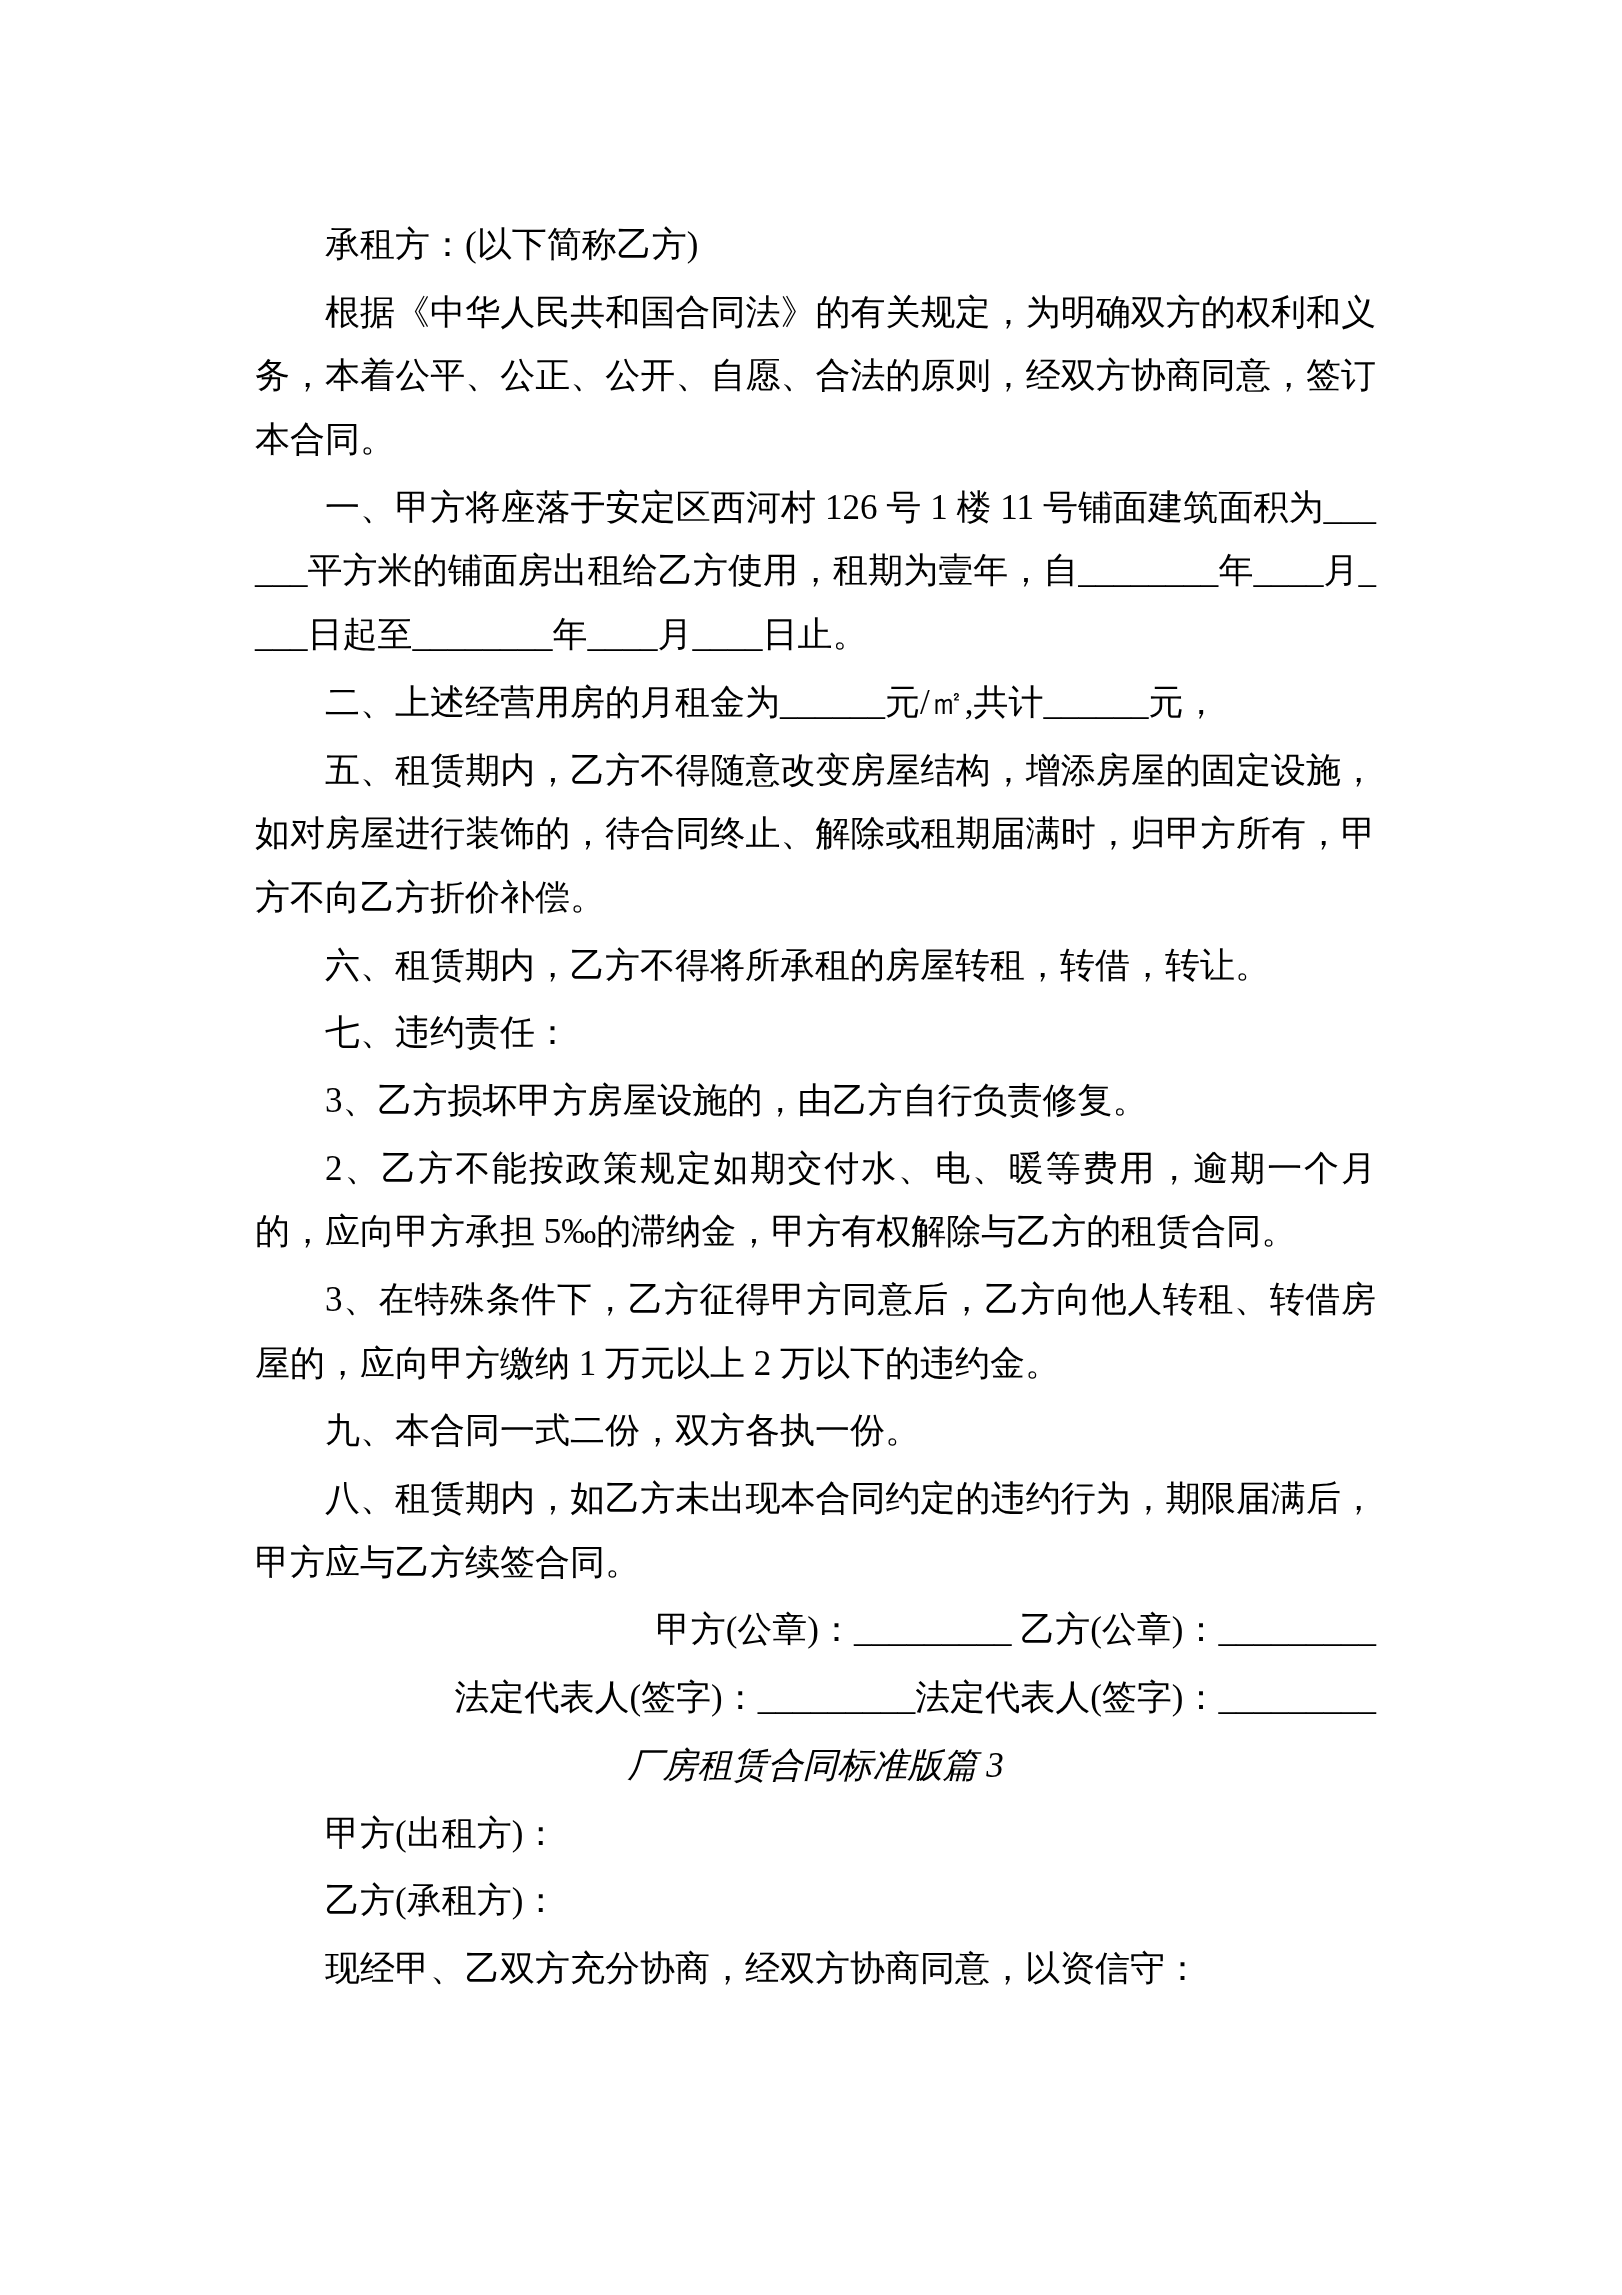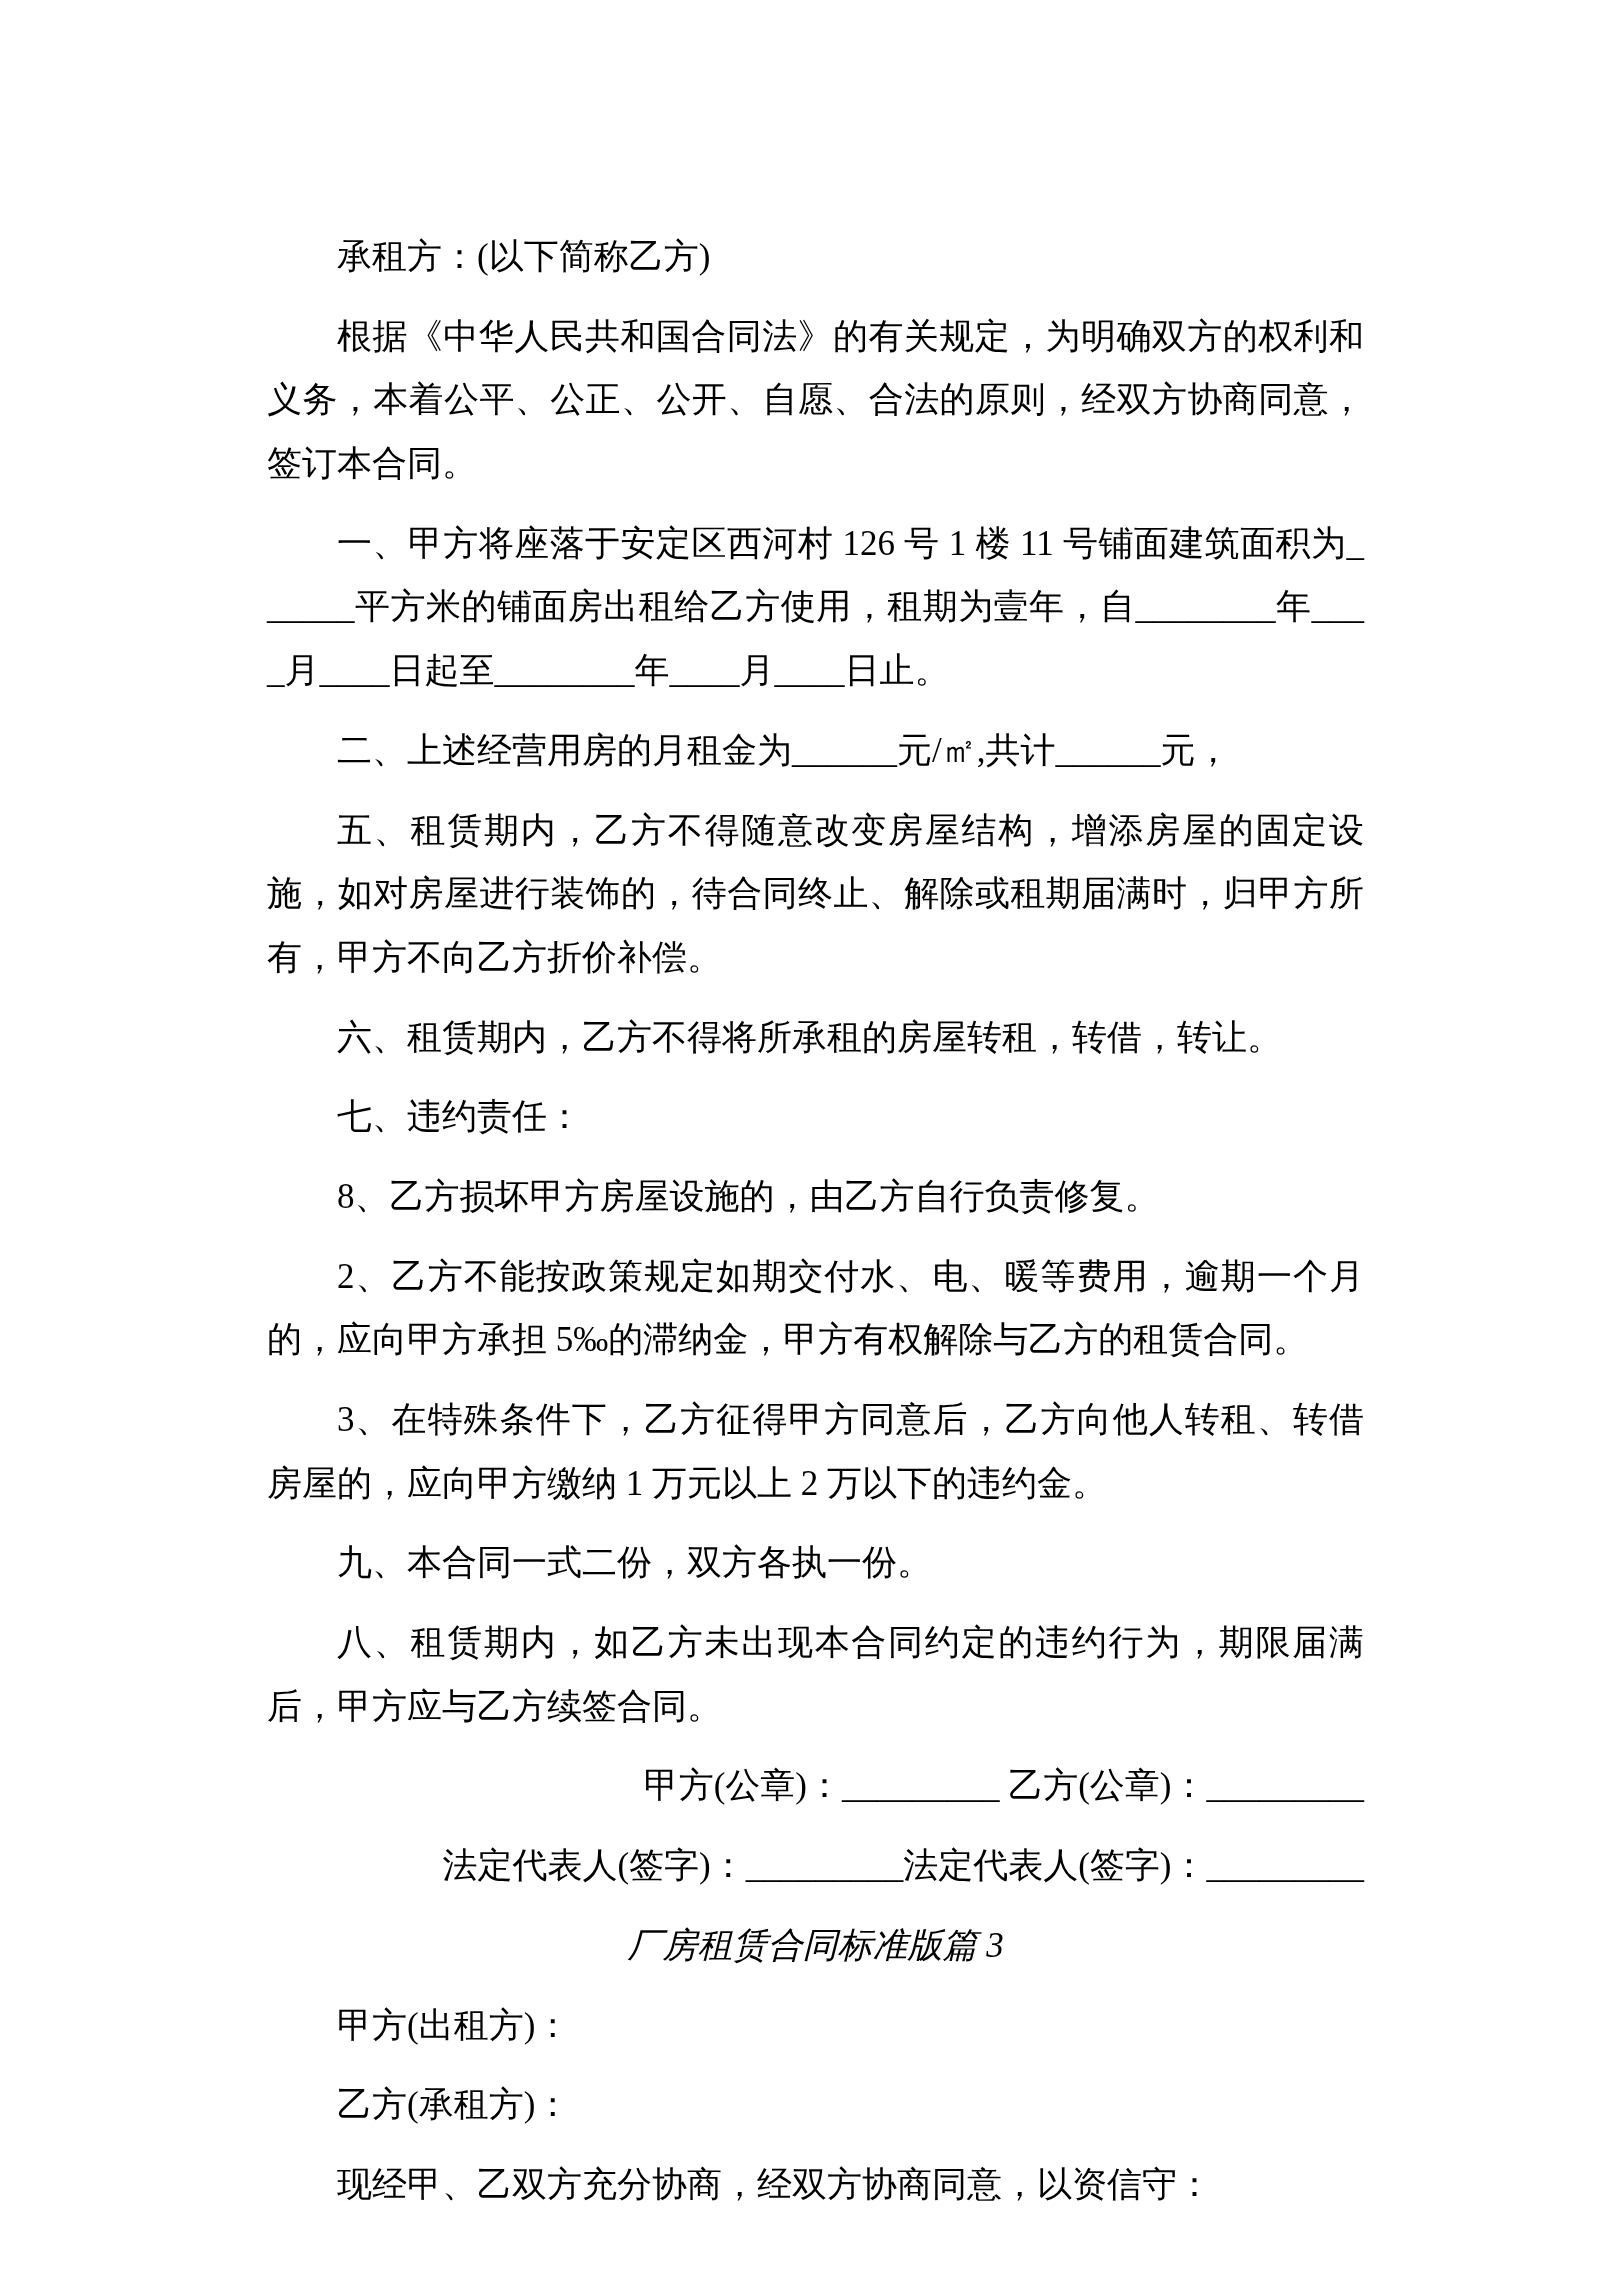--- a/index.html
+++ b/index.html
@@ -18,21 +18,21 @@
     height: 2295px;
     background: #ffffff;
     padding: 209px 243px 0 251px;
   }
   .content {
     color: #000000;
     font-size: 35px;
     line-height: 1.82;
   }
   .content p {
-    margin: 16px;
+    margin: 4px;
     text-indent: 2em;
     text-align: justify;
     word-break: break-all;
   }
   .content p.no-indent {
     text-indent: 0;
     text-align: center;
     font-style: italic;
   }
   .content p.sig-line {
@@ -44,21 +44,21 @@
 
 <div class="page">
   <div class="content">
     <p>承租方：(以下简称乙方)</p>
     <p>根据《中华人民共和国合同法》的有关规定，为明确双方的权利和义务，本着公平、公正、公开、自愿、合法的原则，经双方协商同意，签订本合同。</p>
     <p>一、甲方将座落于安定区西河村 126 号 1 楼 11 号铺面建筑面积为______平方米的铺面房出租给乙方使用，租期为壹年，自________年____月____日起至________年____月____日止。</p>
     <p>二、上述经营用房的月租金为______元/㎡,共计______元，</p>
     <p>五、租赁期内，乙方不得随意改变房屋结构，增添房屋的固定设施，如对房屋进行装饰的，待合同终止、解除或租期届满时，归甲方所有，甲方不向乙方折价补偿。</p>
     <p>六、租赁期内，乙方不得将所承租的房屋转租，转借，转让。</p>
     <p>七、违约责任：</p>
-    <p>8、乙方损坏甲方房屋设施的，由乙方自行负责修复。</p>
+    <p>3、乙方损坏甲方房屋设施的，由乙方自行负责修复。</p>
     <p>2、乙方不能按政策规定如期交付水、电、暖等费用，逾期一个月的，应向甲方承担 5‰的滞纳金，甲方有权解除与乙方的租赁合同。</p>
     <p>3、在特殊条件下，乙方征得甲方同意后，乙方向他人转租、转借房屋的，应向甲方缴纳 1 万元以上 2 万以下的违约金。</p>
     <p>九、本合同一式二份，双方各执一份。</p>
     <p>八、租赁期内，如乙方未出现本合同约定的违约行为，期限届满后，甲方应与乙方续签合同。</p>
     <p class="sig-line">甲方(公章)：_________ 乙方(公章)：_________</p>
     <p class="sig-line">法定代表人(签字)：_________法定代表人(签字)：_________</p>
     <p class="no-indent">厂房租赁合同标准版篇 3</p>
     <p>甲方(出租方)：</p>
     <p>乙方(承租方)：</p>
     <p>现经甲、乙双方充分协商，经双方协商同意，以资信守：</p>

